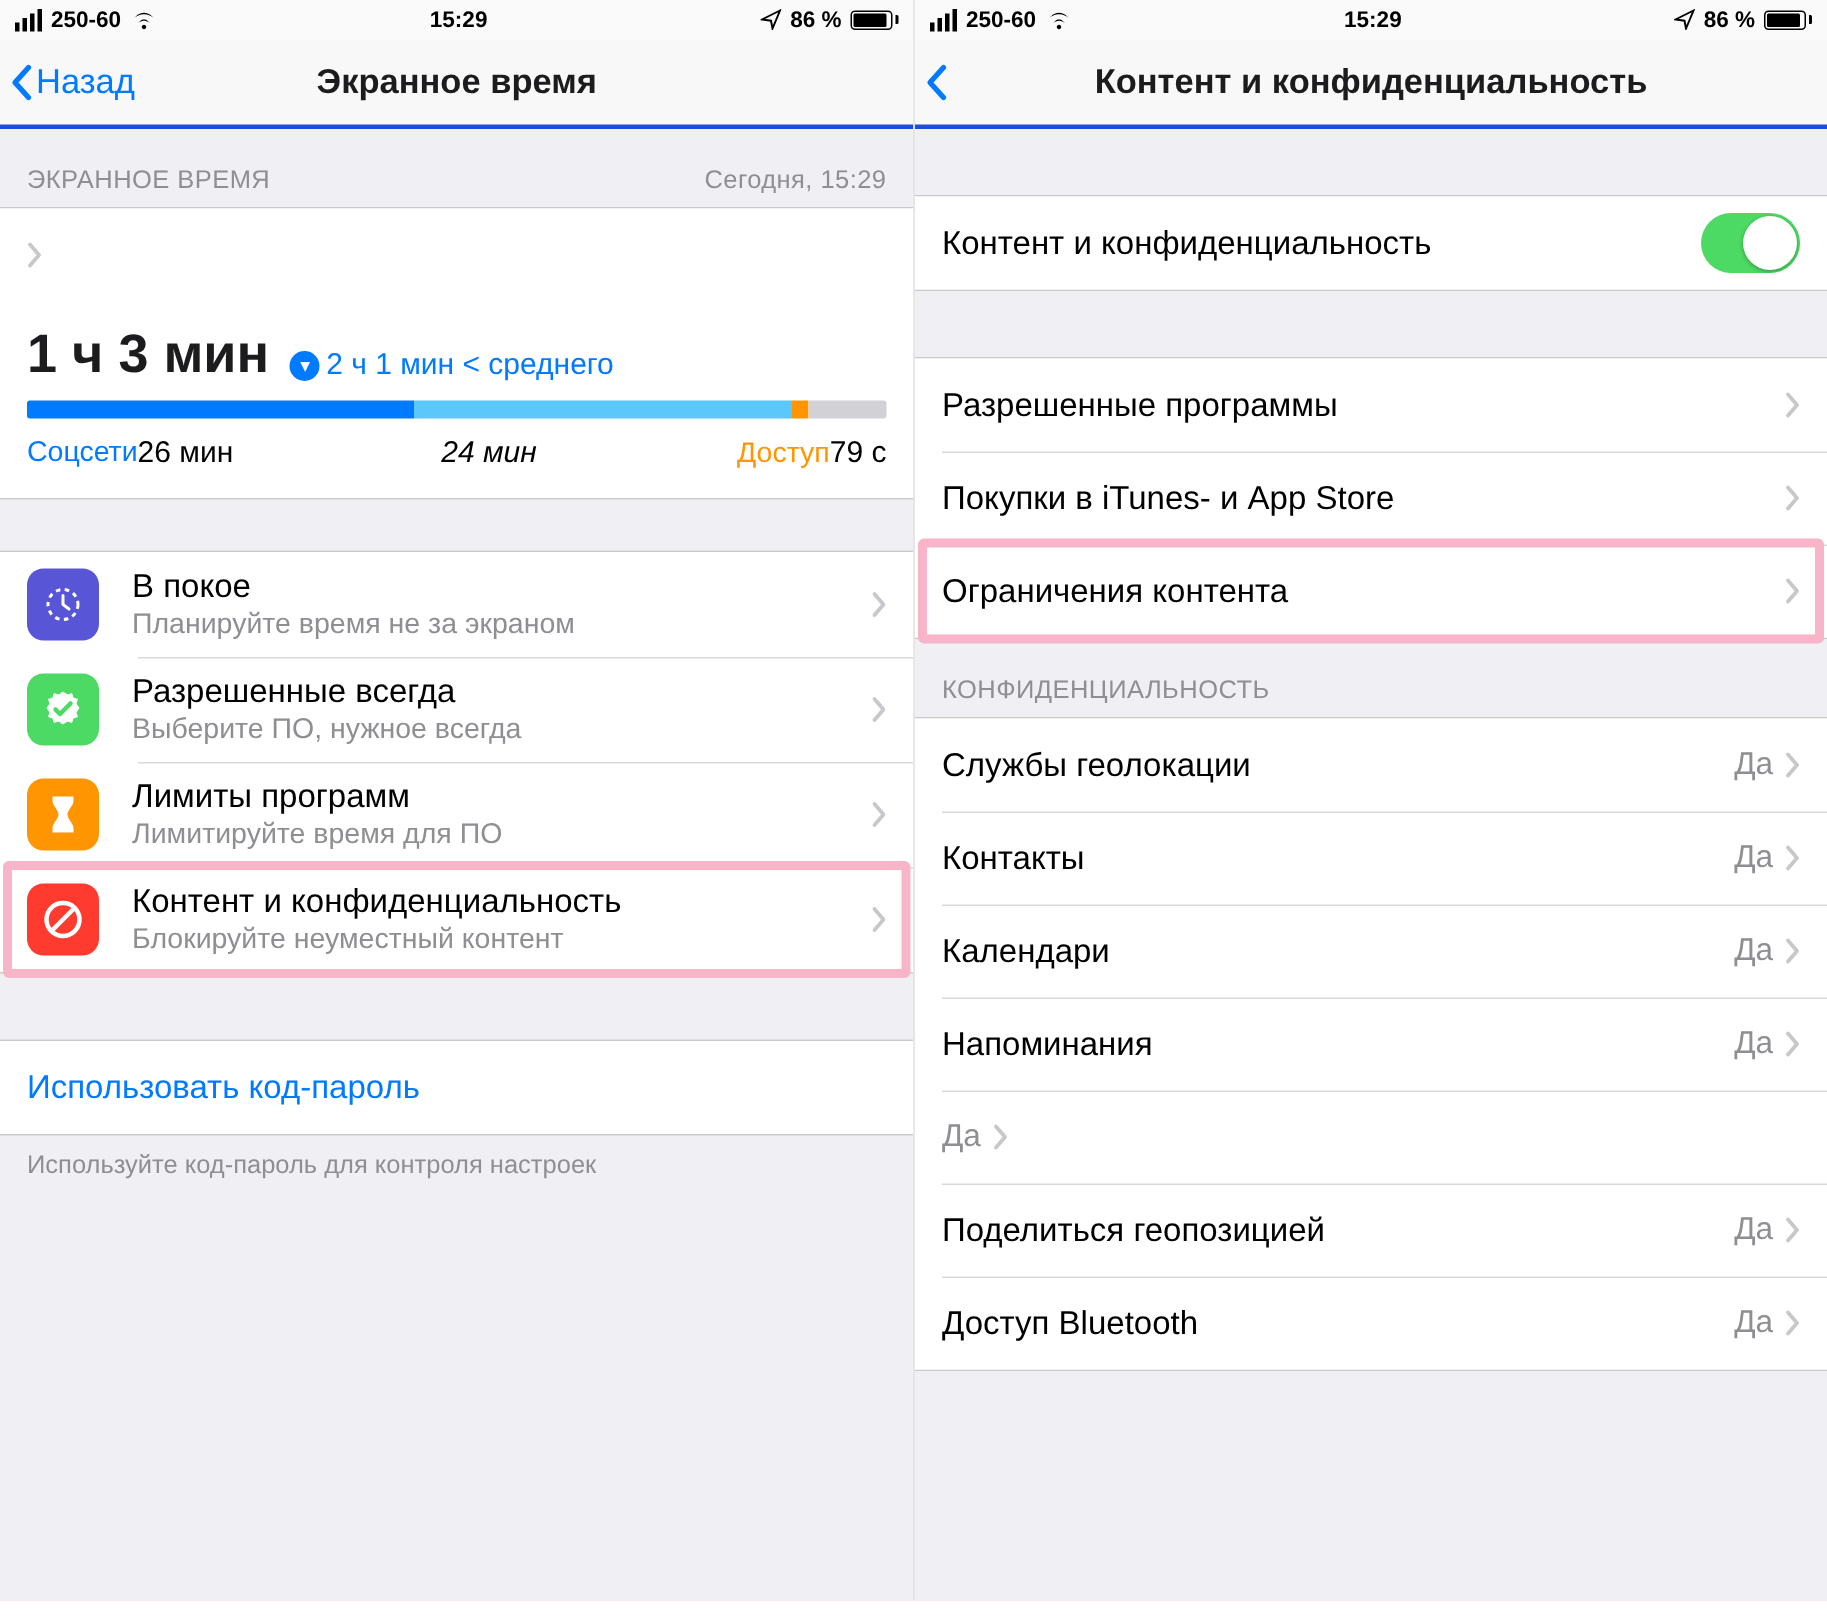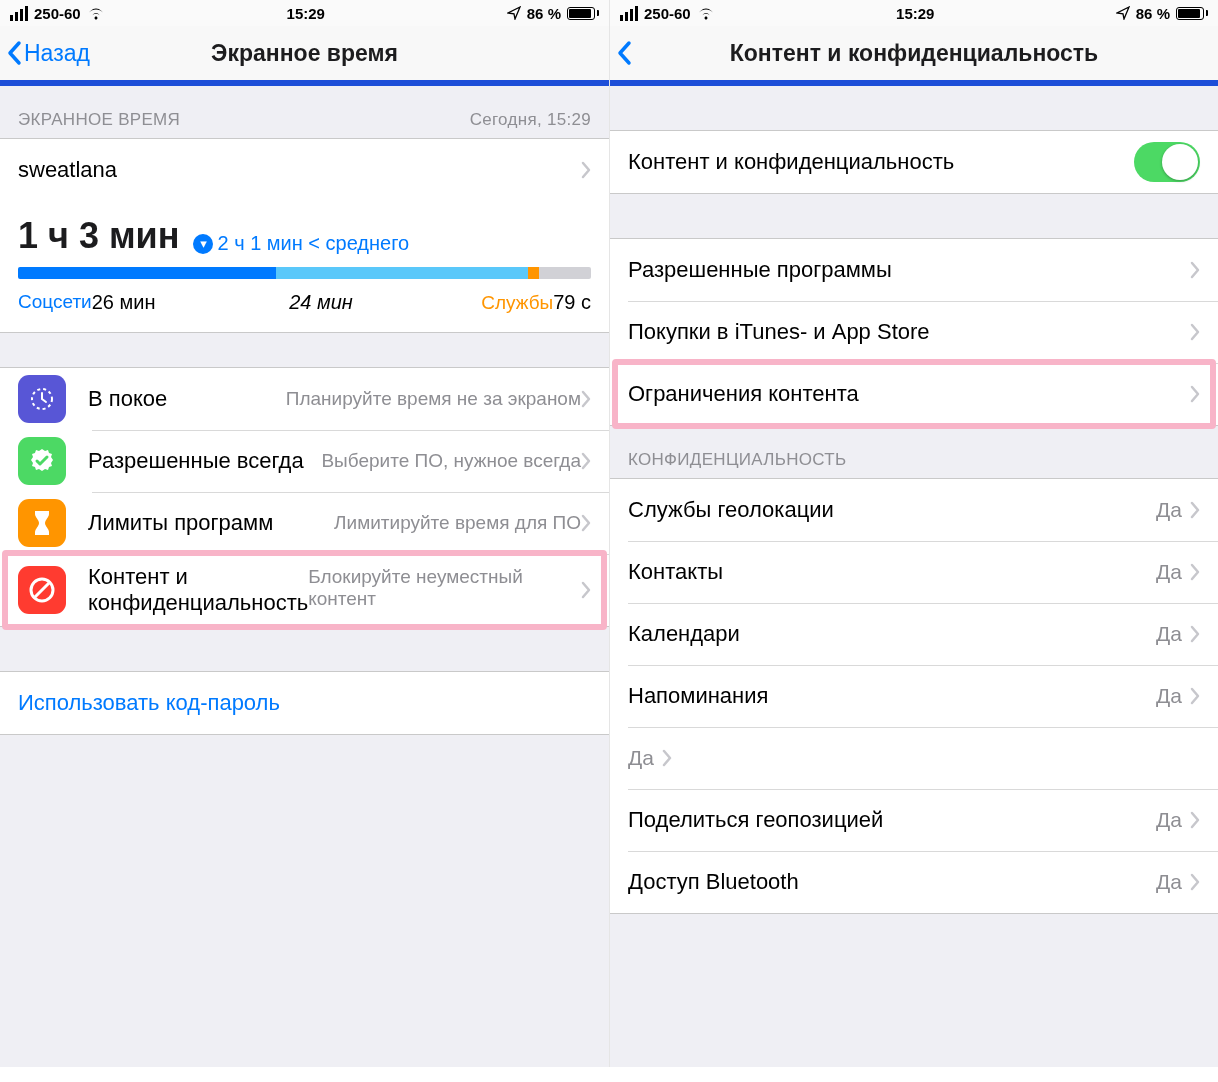--- a/index.html
+++ b/index.html
@@ -13,38 +13,38 @@
   .sig-bars { display: flex; align-items: flex-end; gap: 2px; }
   .sig-bars span { width: 3px; background:#000; display:block; }
   .sig-bars span:nth-child(1){height:6px;} .sig-bars span:nth-child(2){height:9px;}
   .sig-bars span:nth-child(3){height:12px;} .sig-bars span:nth-child(4){height:15px;}
   .wifi-icon svg, .loc-icon svg { display:block; }
   .battery { display:flex; align-items:center; gap:2px; }
   .battery-body { width:28px; height:13px; border:1.5px solid #000; border-radius:3px; position:relative; }
   .battery-fill { position:absolute; left:1px; top:1px; bottom:1px; width:86%; background:#000; border-radius:1px; }
   .battery-cap { width:2px; height:6px; background:#000; border-radius:0 1px 1px 0; }
   
-  .navbar { height: 60px; background:#f8f8f8; border-bottom:6px solid #1d4ed8; display:flex; align-items:center; position:relative; }
+  .navbar { height: 60px; background:#f8f8f8; border-bottom:3px solid #1d4ed8; display:flex; align-items:center; position:relative; }
   .nav-back { display:flex; align-items:center; gap:2px; color:#007aff; font-size:23px; padding-left:6px; cursor:pointer; }
   .nav-title { position:absolute; left:0; right:0; text-align:center; font-size:23px; font-weight:700; pointer-events:none; }
   .chevron-back svg { display:block; }
   
   .section-header { font-size:17px; color:#8e8e93; padding: 24px 18px 8px; text-transform: none; display:flex; justify-content:space-between; letter-spacing:0.3px; }
   .section-header.upper { text-transform: uppercase; }
   .group { background:#fff; border-top:1px solid #c9c9c9; border-bottom:1px solid #c9c9c9; }
   .row { min-height:62px; display:flex; align-items:center; padding:0 18px; position:relative; background:#fff; }
   .row + .row::before { content:""; position:absolute; left:18px; right:0; top:0; height:1px; background:#d9d9d9; }
   .row.indent + .row.indent::before { left:92px; }
   .row-label { font-size:22px; color:#000; flex:1; }
   .row-sub { font-size:19px; color:#8e8e93; margin-top:2px; }
   .row-value { font-size:21px; color:#8e8e93; margin-right:8px; }
   .chevron { color:#c7c7cc; }
   .chevron svg { display:block; }
   .app-icon { width:48px; height:48px; border-radius:11px; margin-right:22px; display:flex; align-items:center; justify-content:center; color:#fff; flex-shrink:0; }
-  .two-line { display:flex; justify-content:center; flex:1; padding:10px 0; }
+  .two-line { display:flex; flex-direction:column; justify-content:center; flex:1; padding:10px 0; }
   .st-compare { font-size:20px; color:#007aff; font-weight:500; display:inline-flex; align-items:center; gap:4px; }
   .st-compare-wrap { display:flex; align-items:baseline; gap:14px; }
   .st-bar { display:flex; height:12px; margin:10px 18px 6px; gap:0; }
   .st-seg1{background:#007aff; width:45%; border-radius:2px 0 0 2px;}
   .st-seg2{background:#5ac8fa; width:44%;}
   .st-seg3{background:#ff9500; width:2%;}
   .st-seg4{background:#d1d1d6; width:9%; border-radius:0 2px 2px 0;}
   .st-cats { display:flex; justify-content:space-between; padding:6px 18px 18px; background:#fff; }
   .st-cat { display:flex; flex-direction:row; font-size:19px; }
   .st-cat .cat-name.blue{color:#007aff;} .st-cat .cat-name.orange{color:#ff9500;}
@@ -114,21 +114,20 @@
       <div class="nav-title">Экранное время</div>
     </div>
 
     <div class="content-scroll">
       <div class="section-header upper">
         <span>ЭКРАННОЕ ВРЕМЯ</span>
         <span style="text-transform:none;">Сегодня, 15:29</span>
       </div>
       <div class="group">
         <div class="row">
-          <span class="row-label">sweatlana</span>
           <span class="chevron">
               <svg width="10" height="18" viewBox="0 0 10 18">
                 <path fill="none" stroke="#c7c7cc" stroke-width="2.5" stroke-linecap="round" stroke-linejoin="round" d="m2 2 6 7-6 7"></path>
               </svg>
             </span>
         </div>
         <div style="background:#fff;">
           <div class="st-compare-wrap" style="padding:14px 18px 0; ">
             <span style="font-size:36px; font-weight:700;">1 ч 3 мин</span>
             <span class="st-compare">
@@ -145,21 +144,21 @@
           <div class="st-cats">
             <div class="st-cat">
                 <span class="cat-name blue">Соцсети</span>
                 <span class="cat-time">26 мин</span>
               </div>
             <div class="st-cat center">
                 <span class="cat-name">&nbsp;</span>
                 <span class="cat-time">24 мин</span>
               </div>
             <div class="st-cat right">
-                <span class="cat-name orange">Службы</span>
+                <span class="cat-name orange">Доступ</span>
                 <span class="cat-time">79 с</span>
               </div>
           </div>
         </div>
       </div>
 
       <div style="height:34px;"></div>
 
       <div class="group">
         <div class="row indent">
@@ -231,20 +230,21 @@
         </div>
       </div>
 
       <div style="height:44px;"></div>
 
       <div class="group">
         <div class="row link-row">
           <span class="row-label">Использовать код-пароль</span>
         </div>
       </div>
+      <div class="footer-note">Используйте код-пароль для контроля настроек</div>
     </div>
   </div>
 
   <div class="phone">
     <div class="status-bar">
       <div class="status-left">
         <span class="sig-bars">
             <span></span>
             <span></span>
             <span></span>

